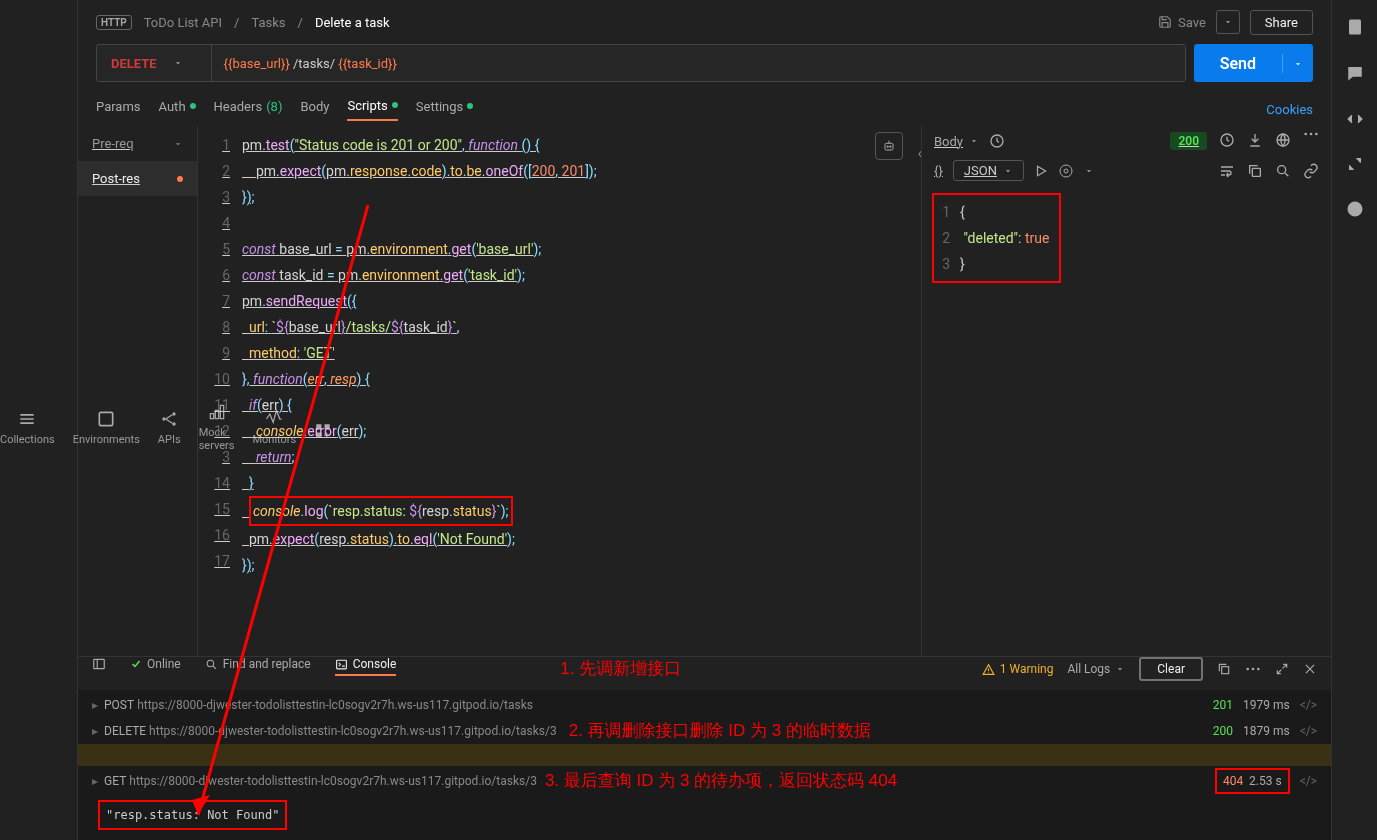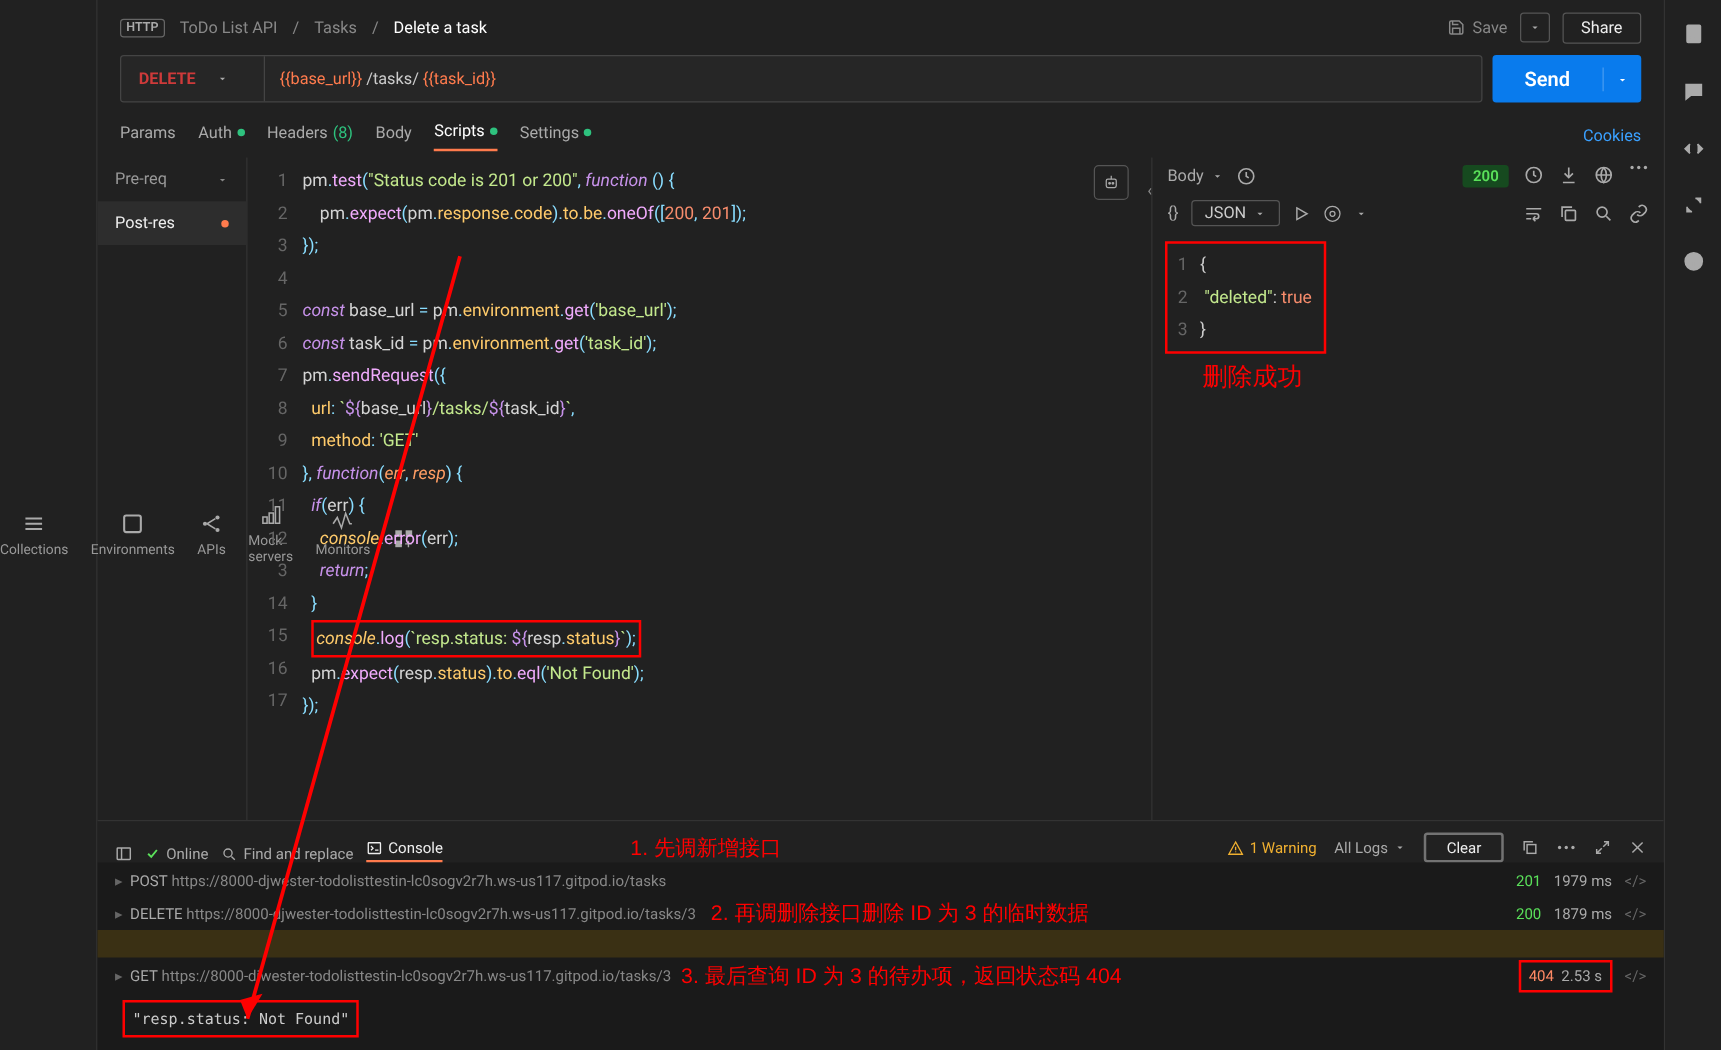--- a/index.html
+++ b/index.html
@@ -29,21 +29,21 @@
   .send-btn-main{padding:0 26px;cursor:pointer;}
   .send-btn-drop{border-left:1px solid rgba(255,255,255,0.25);padding:0 10px;cursor:pointer;}
   
   .tabs-row{display:flex;align-items:center;padding:0 18px;gap:18px;font-size:13px;color:#aaa;height:34px;}
   .tab{cursor:pointer;display:flex;align-items:center;gap:4px;padding-bottom:6px;}
   .tab.active{color:#fff;border-bottom:2px solid #ff7b4d;}
   .dot-green{width:6px;height:6px;border-radius:50%;background:#2ec27e;display:inline-block;}
   .tab .count{color:#2ec27e;}
   .cookies{margin-left:auto;color:#3aa0ff;cursor:pointer;}
   
-  .mid-row{flex:1;display:flex;min-height:0;}
+  .mid-row{flex:1;display:flex;min-height:0;text-decoration:underline;}
   .left-mini{width:120px;border-right:1px solid #333;display:flex;flex-direction:column;font-size:13px;}
   .mini-tab{padding:10px 14px;color:#999;cursor:pointer;display:flex;align-items:center;gap:6px;}
   .mini-tab.active{background:#2d2d2d;color:#eee;}
   .dot-orange{width:6px;height:6px;border-radius:50%;background:#ff7b4d;display:inline-block;}
   
   .editor{flex:1;display:flex;font-family:Menlo,Consolas,monospace;font-size:14px;line-height:26px;overflow:hidden;position:relative;}
   .gutter{width:44px;text-align:right;color:#666;padding-right:12px;user-select:none;padding-top:6px;}
   .code{flex:1;padding-top:6px;white-space:pre;color:#d4d4d4;}
   .code .kw{color:#c792ea;font-style:italic;}
   .code .kw2{color:#c792ea;}
@@ -65,21 +65,21 @@
   .status-pill{background:#164a1f;color:#5ae05a;padding:2px 8px;border-radius:3px;font-size:12px;font-weight:600;}
   .resp-icons{display:flex;gap:12px;margin-left:auto;}
   .resp-sub{display:flex;align-items:center;gap:10px;padding:4px 12px;font-size:13px;}
   .json-sel{border:1px solid #555;border-radius:3px;padding:2px 10px;display:flex;align-items:center;gap:6px;cursor:pointer;}
   .resp-sub-right{margin-left:auto;display:flex;gap:12px;}
   .resp-code{flex:1;padding:8px 10px;font-family:Menlo,Consolas,monospace;font-size:14px;line-height:26px;position:relative;}
   .resp-box{border:2px solid #ff0000;display:inline-block;padding:4px 10px 4px 0;}
   .resp-gutter{color:#666;display:inline-block;width:26px;text-align:right;padding-right:10px;}
   .resp-annotation{color:#ff0000;font-size:20px;padding:6px 0 0 30px;font-family:-apple-system,sans-serif;}
   
-  .status-strip{display:flex;align-items:flex-end;height:34px;border-top:1px solid #333;padding:0 14px;gap:10px;font-size:12px;color:#aaa;background:#212121;}
+  .status-strip{display:flex;align-items:flex-start;height:34px;border-top:1px solid #333;padding:0 14px;gap:24px;font-size:12px;color:#aaa;background:#212121;}
   .status-strip .item{display:flex;align-items:center;gap:5px;cursor:pointer;}
   .status-strip .console{border-bottom:2px solid #ff7b4d;color:#eee;padding-bottom:3px;}
   .strip-right{margin-left:auto;display:flex;align-items:center;gap:14px;}
   .warn{color:#f0b030;}
   .clear-btn{border:2px solid #737373;border-radius:3px;padding:3px 16px;cursor:pointer;color:#eee;}
   .console-body{background:#1a1a1a;font-family:Menlo,Consolas,monospace;font-size:12px;line-height:22px;color:#aaa;position:relative;padding:2px 0 10px 0;}
   .console-line{display:flex;align-items:center;padding:2px 14px;}
   .console-line .arrow{color:#666;margin-right:6px;}
   .console-line .method{color:#aaa;}
   .console-line .url{color:#888;}
@@ -337,21 +337,20 @@
               <path d="M10 13a5 5 0 007 0l3-3a5 5 0 00-7-7l-1 1M14 11a5 5 0 00-7 0l-3 3a5 5 0 007 7l1-1"></path>
             </svg>
         </div>
       </div>
       <div class="resp-code">
         <div class="resp-box">
 <span class="resp-gutter">1</span><span class="punc">{</span><br>
 <span class="resp-gutter">2</span>    <span style="color:#c3e88d">"deleted"</span><span class="punc">: </span><span style="color:#f78c6c">true</span><br>
 <span class="resp-gutter">3</span><span class="punc">}</span>
         </div>
-        <div class="resp-annotation">删除成功</div>
       </div>
     </div>
   </div>
 
   <div class="status-strip">
     <div class="item">
         <svg width="14" height="14" viewBox="0 0 24 24" fill="none" stroke="#aaa" stroke-width="2">
           <rect x="3" y="4" width="18" height="16" rx="1"></rect>
           <path d="M9 4v16"></path>
         </svg>

